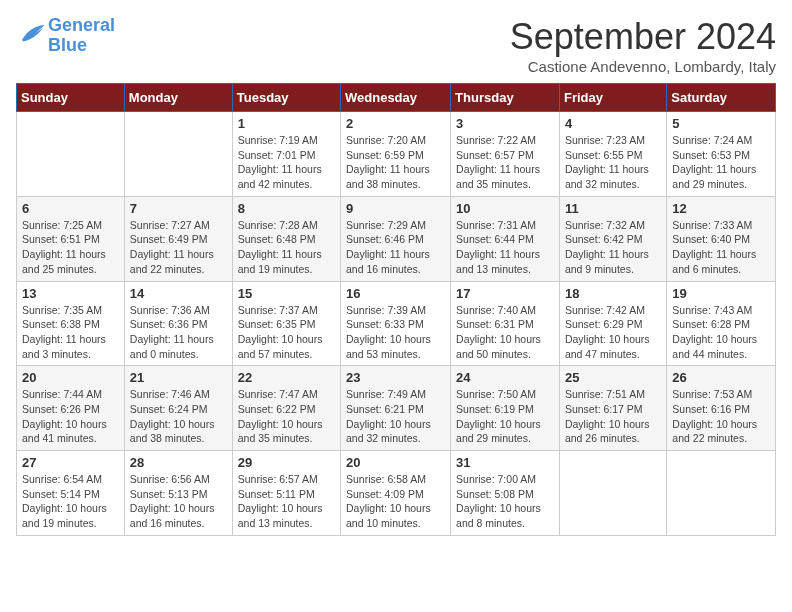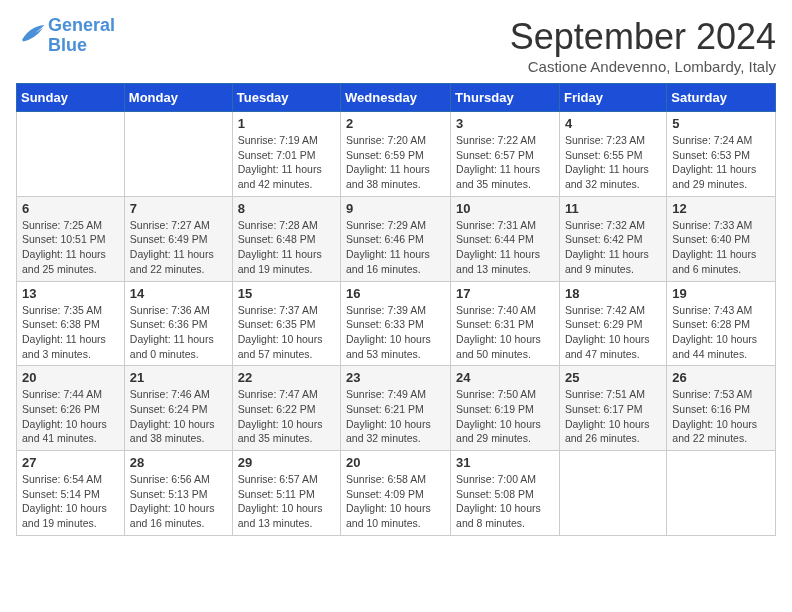--- a/index.html
+++ b/index.html
@@ -45,21 +45,21 @@
     .subtitle {
       font-size: 15px;
       color: #555;
     }
     table {
       width: 100%;
       border-collapse: collapse;
       font-size: 11px;
     }
     thead tr th {
-      background: #1d4ed8;
+      background: #7f1d1d;
       color: #fff;
       padding: 6px 4px;
       text-align: left;
       font-size: 13px;
       font-weight: bold;
       border: 1px solid #2a6aaf;
     }
     tbody tr td {
       border: 1px solid #ccc;
       vertical-align: top;
@@ -152,21 +152,21 @@
           <span class="day-num">5</span>
           <div class="day-info" style="white-space: pre-line;">Sunrise: 7:24 AM
 Sunset: 6:53 PM
 Daylight: 11 hours and 29 minutes.</div>
         </td>
       </tr>
       <tr>
         <td>
           <span class="day-num">6</span>
           <div class="day-info" style="white-space: pre-line;">Sunrise: 7:25 AM
-Sunset: 10:51 PM
+Sunset: 6:51 PM
 Daylight: 11 hours and 25 minutes.</div>
         </td>
         <td>
           <span class="day-num">7</span>
           <div class="day-info" style="white-space: pre-line;">Sunrise: 7:27 AM
 Sunset: 6:49 PM
 Daylight: 11 hours and 22 minutes.</div>
         </td>
         <td>
           <span class="day-num">8</span>

